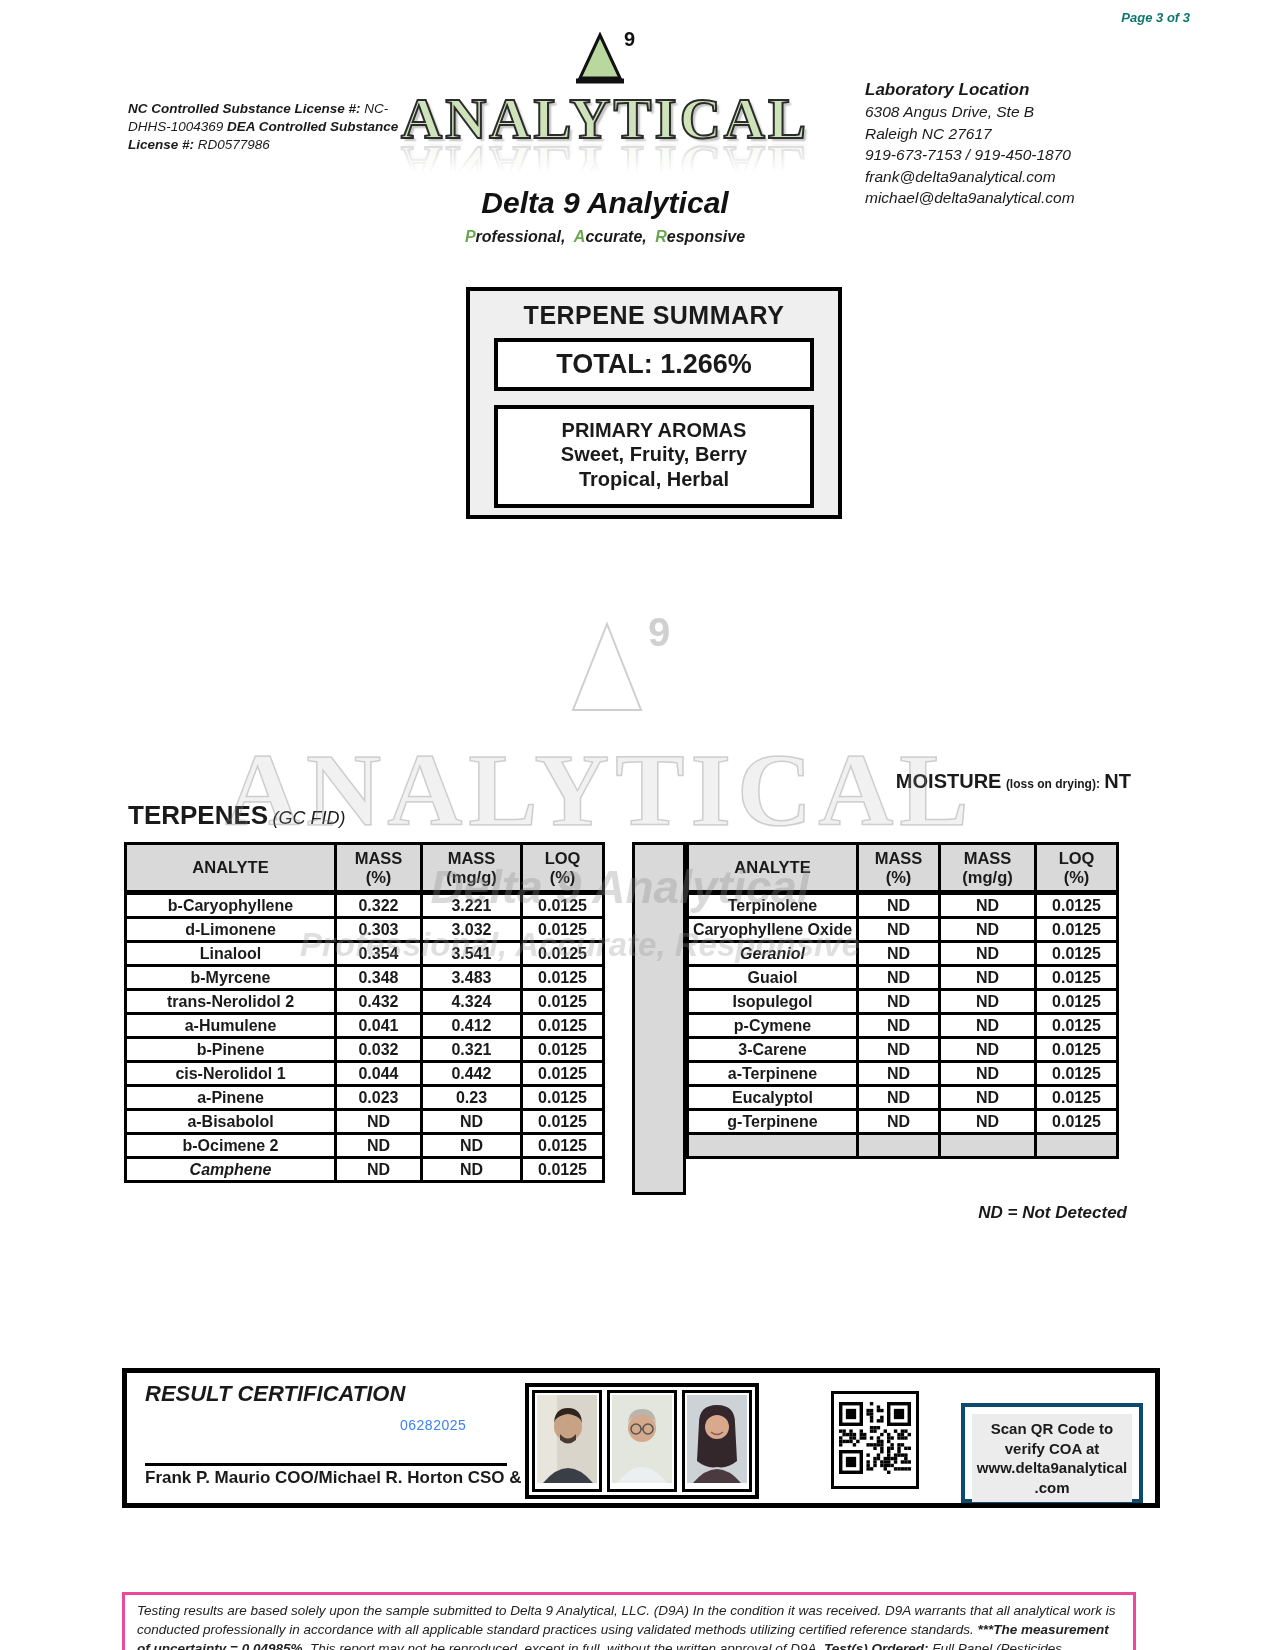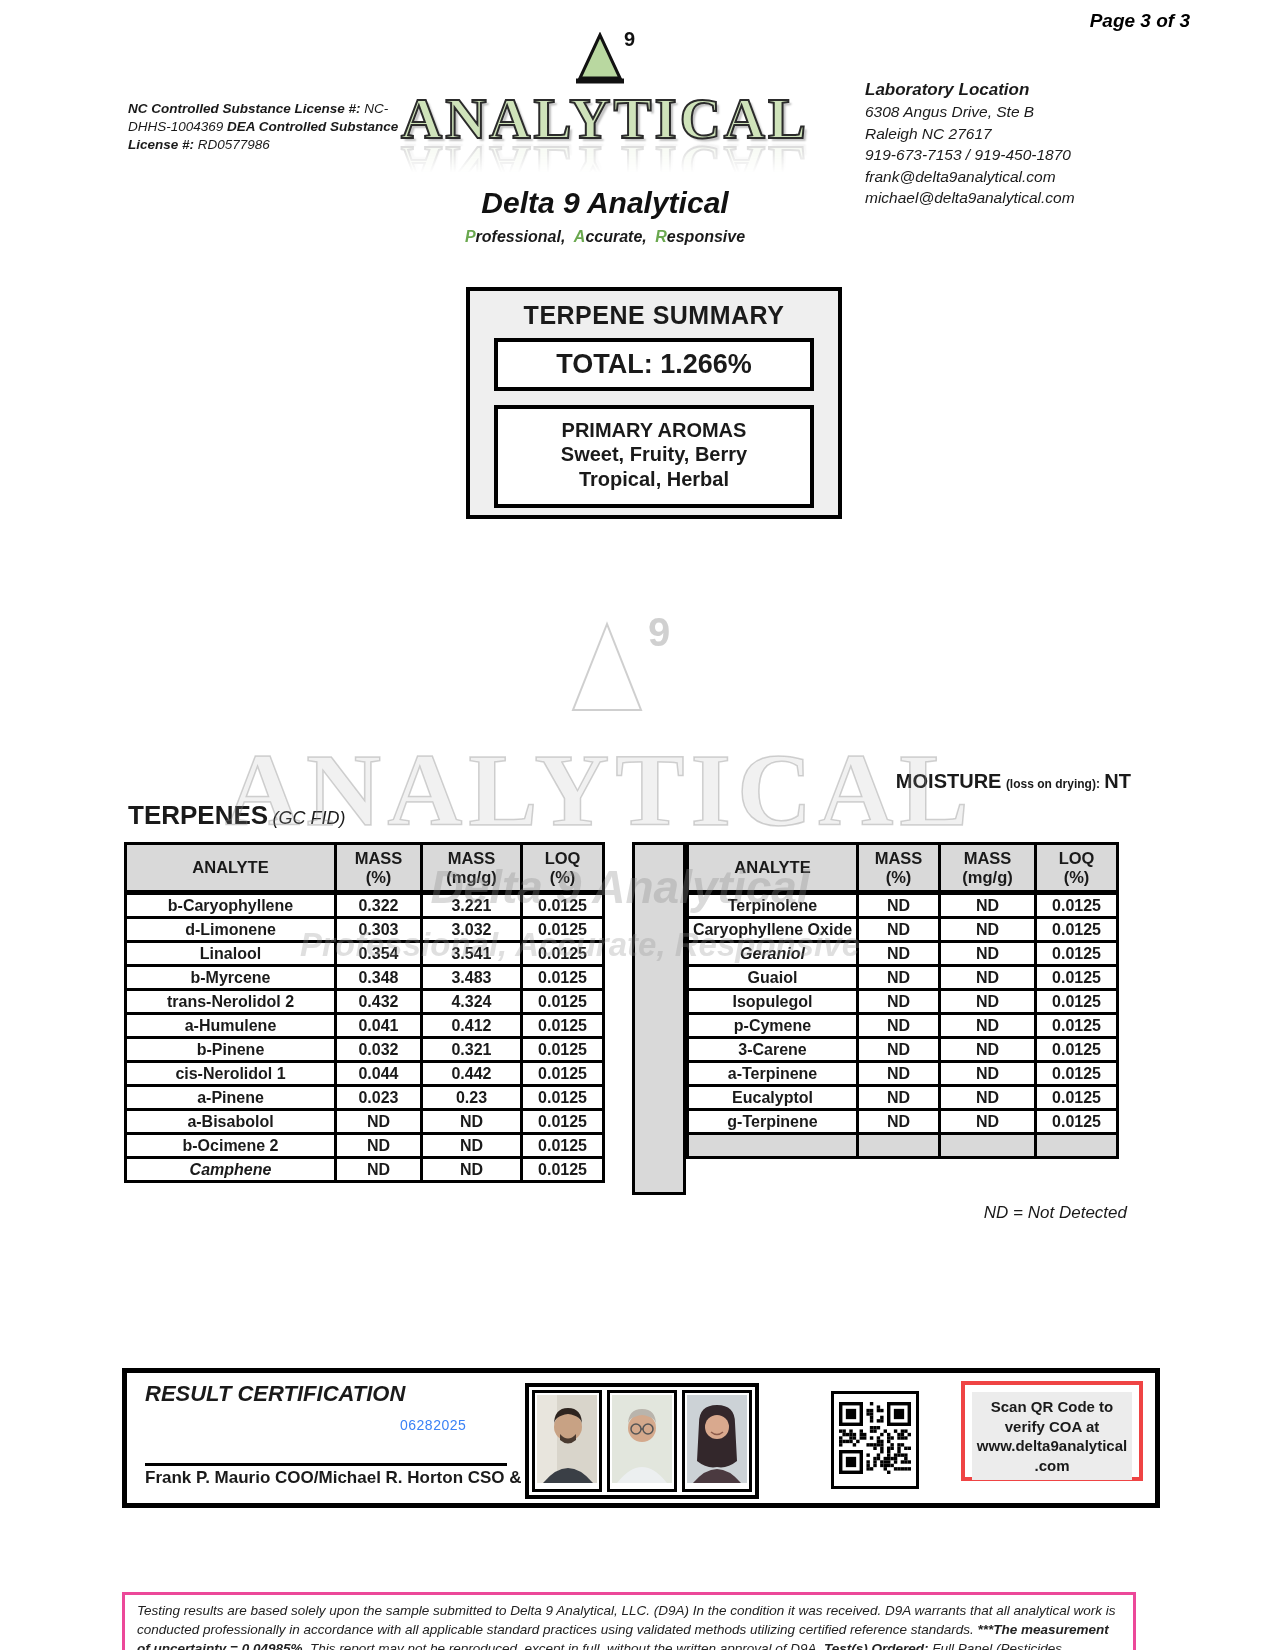--- a/index.html
+++ b/index.html
@@ -1,20 +1,20 @@
 <!DOCTYPE html>
 <html><head>
 <meta charset="utf-8">
 <title>COA Page 3</title>
 <style>
   html,body{margin:0;padding:0;background:#ffffff;}
   .page{position:relative;width:1275px;height:1650px;background:#fff;overflow:hidden;
         font-family:"Liberation Sans",sans-serif;color:#1a1a1a;}
   
-  .page-num{position:absolute;top:10px;right:85px;font-size:19px;font-weight:bold;font-style:italic;color:#000000;z-index:4;}
+  .page-num{position:absolute;top:10px;right:85px;font-size:13px;font-weight:bold;font-style:italic;color:#0f766e;z-index:4;}
   .license{position:absolute;left:128px;top:100px;width:276px;font-size:13.5px;font-style:italic;line-height:1.32;z-index:4;}
   .license .b{font-weight:bold;}
   .logo{position:absolute;left:390px;top:28px;width:430px;text-align:center;z-index:4;}
   .logo-tri{position:absolute;left:186px;top:4px;}
   .logo-sup{position:absolute;left:234px;top:0px;font-weight:bold;font-size:20px;color:#111;}
   .wordmark{position:absolute;left:0;top:58px;width:430px;font-family:"Liberation Serif",serif;font-weight:bold;
             font-size:57px;letter-spacing:3px;color:#cfe3ba;-webkit-text-stroke:2px #2b2b2b;
             text-shadow:3px 3px 2px rgba(0,0,0,0.25);white-space:nowrap;text-align:center;}
   .wordmark.refl{top:106px;transform:scaleY(-1);opacity:0.30;
             -webkit-mask-image:linear-gradient(to top,rgba(0,0,0,.8),transparent 60%);
@@ -53,33 +53,33 @@
   .ttable{position:absolute;top:842px;z-index:2;}
   .ttable table{border-collapse:collapse;table-layout:fixed;}
   .ttable th,.ttable td{border:3px solid #000;text-align:center;vertical-align:middle;overflow:hidden;white-space:nowrap;}
   .ttable th{background:#d9d9d9;font-size:16.5px;font-weight:bold;height:43px;border-bottom:5px solid #000;line-height:1.15;}
   .ttable td{background:#fff;font-size:16px;font-weight:bold;height:19px;padding:1px 2px;line-height:1.1;}
   .ttable td.it{font-style:italic;font-weight:bold;}
   .ttable tr.empty td{background:#d9d9d9;}
   #tableL{left:124px;}
   #tableR{left:686px;}
   .tspacer{position:absolute;left:632px;top:842px;width:48px;height:347px;background:#d9d9d9;border:3px solid #000;z-index:2;}
-  .nd-note{position:absolute;right:148px;top:1203px;font-size:17px;font-weight:normal;font-style:italic;z-index:2;}
+  .nd-note{position:absolute;right:148px;top:1203px;font-size:17px;font-weight:bold;font-style:italic;z-index:2;}
   
   .cert-box{position:absolute;left:122px;top:1368px;width:1028px;height:130px;border:5px solid #000;z-index:4;background:#fff;}
   .cert-title{position:absolute;left:18px;top:8px;font-size:22px;font-weight:bold;font-style:italic;}
   .cert-date{position:absolute;left:273px;top:44px;font-size:14px;color:#3b82f6;letter-spacing:0.5px;}
   .sig-line{position:absolute;left:18px;top:90px;width:362px;border-top:3px solid #000;}
   .sig-name{position:absolute;left:18px;top:95px;font-size:17px;font-weight:bold;}
   .photos-frame{position:absolute;left:398px;top:10px;height:102px;border:4px solid #000;padding:3px;display:flex;gap:5px;background:#fff;}
   .photo-frame{border:3px solid #000;padding:2px;background:#fff;}
   .photo-frame svg{display:block;}
   .qr-frame{position:absolute;left:704px;top:18px;width:82px;height:92px;border:3px solid #000;background:#fff;text-align:center;}
   .qr-frame svg{margin-top:8px;}
-  .scan-box{position:absolute;left:834px;top:8px;width:174px;height:92px;border:4px solid #ef4444;background:#fff;}
+  .scan-box{position:absolute;left:834px;top:30px;width:174px;height:92px;border:4px solid #0c4a6e;background:#fff;}
   .scan-inner{margin:7px;background:#ececec;padding:5px 3px;font-size:15px;font-weight:bold;text-align:center;line-height:1.3;word-wrap:break-word;}
   
   .footer-box{position:absolute;left:122px;top:1592px;width:1008px;height:84px;border:3px solid #ec4899;z-index:4;background:transparent;}
   .footer-text{padding:7px 12px 0 12px;font-size:13.5px;font-style:italic;line-height:1.4;color:#222;}
   .footer-text .b{font-weight:bold;}
 </style>
 </head>
 <body>
 
 <div class="page">

